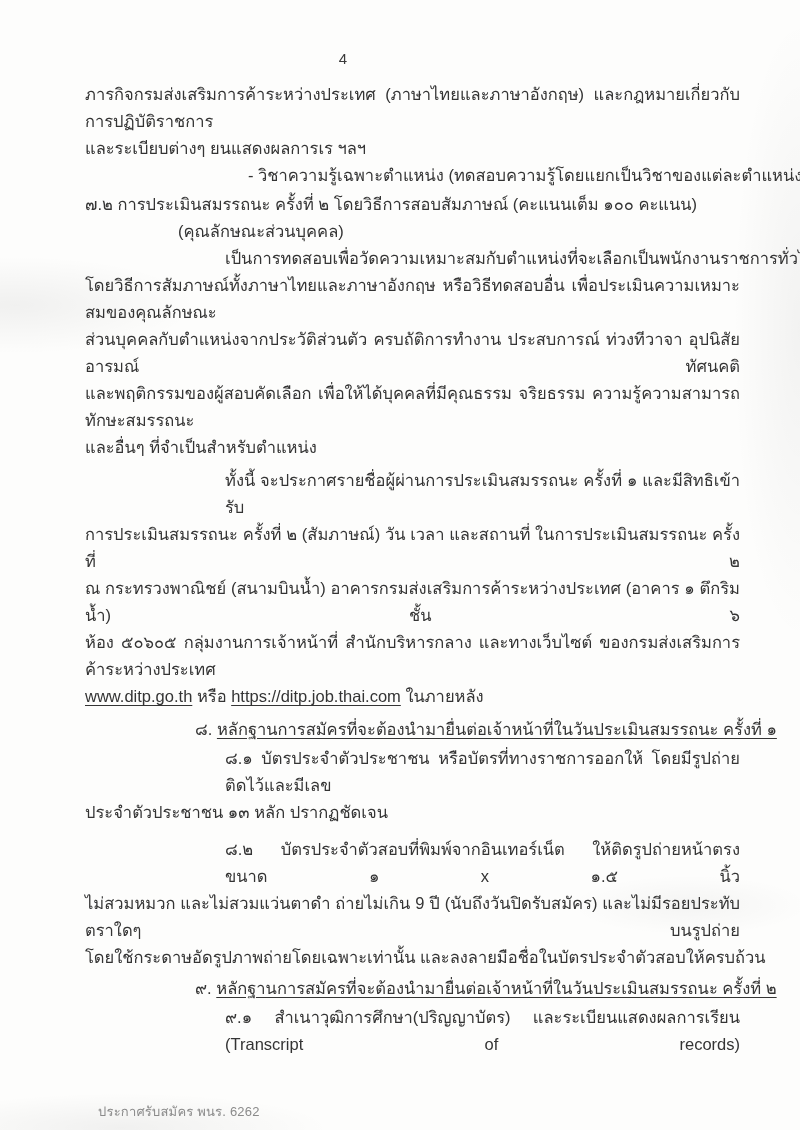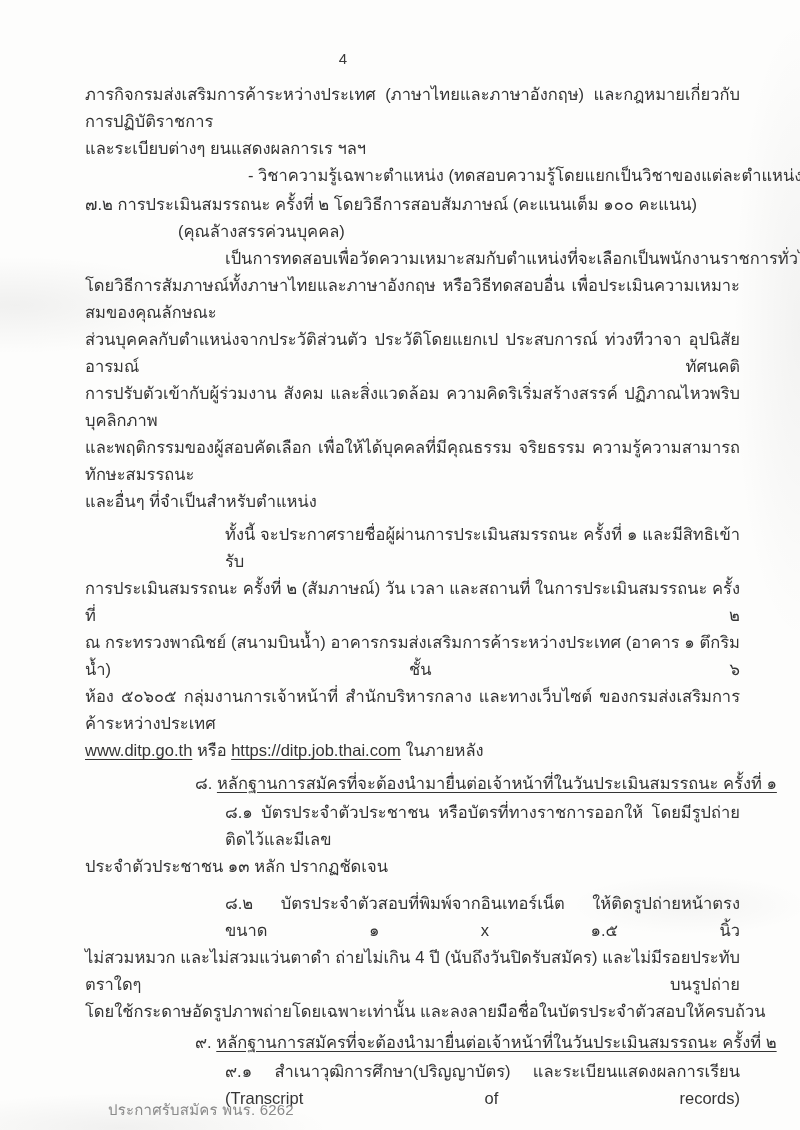--- a/index.html
+++ b/index.html
@@ -28,49 +28,48 @@
     margin:14px 60px 0 85px;
     width:655px;
     font-size:16.5px;
     line-height:27px;
     color:#343434;
   }
   .line{white-space:nowrap;}
   .line.just{white-space:normal;text-align:justify;text-align-last:justify;}
   .u{text-decoration:underline;text-underline-offset:3px;}
   .footer-note{
-    position:absolute;left:108px;bottom:8px;
-    font-size:15px;color:#8a8a8a;letter-spacing:.2px;
+    position:absolute;left:98px;bottom:8px;
+    font-size:13px;color:#8a8a8a;letter-spacing:.2px;
   }
 </style>
 </head>
 <body>
 
 <div class="page">
   <div class="page-number">4</div>
   <div class="doc-body">
       <div class="line just"><span>ภารกิจกรมส่งเสริมการค้าระหว่างประเทศ (ภาษาไทยและภาษาอังกฤษ) และกฎหมายเกี่ยวกับการปฏิบัติราชการ</span></div>
       <div class="line"><span>และระเบียบต่างๆ ยนแสดงผลการเร ฯลฯ</span></div>
       <div class="line" style="margin-left: 163px;"><span>- วิชาความรู้เฉพาะตำแหน่ง (ทดสอบความรู้โดยแยกเป็นวิชาของแต่ละตำแหน่ง)</span></div>
       <div class="line" style="margin-top: 2px;"><span>๗.๒ การประเมินสมรรถนะ ครั้งที่ ๒ โดยวิธีการสอบสัมภาษณ์ (คะแนนเต็ม ๑๐๐ คะแนน)</span></div>
-      <div class="line" style="margin-left: 93px;"><span>(คุณลัางสรรค่วนบุคคล)</span></div>
+      <div class="line" style="margin-left: 93px;"><span>(คุณลักษณะส่วนบุคคล)</span></div>
       <div class="line" style="margin-left: 140px;"><span>เป็นการทดสอบเพื่อวัดความเหมาะสมกับตำแหน่งที่จะเลือกเป็นพนักงานราชการทั่วไป</span></div>
       <div class="line just"><span>โดยวิธีการสัมภาษณ์ทั้งภาษาไทยและภาษาอังกฤษ หรือวิธีทดสอบอื่น เพื่อประเมินความเหมาะสมของคุณลักษณะ</span></div>
-      <div class="line just"><span>ส่วนบุคคลกับตำแหน่งจากประวัติส่วนตัว ประวัติโดยแยกเป ประสบการณ์ ท่วงทีวาจา อุปนิสัย อารมณ์ ทัศนคติ</span></div>
-      <div class="line just"><span>การปรับตัวเข้ากับผู้ร่วมงาน สังคม และสิ่งแวดล้อม ความคิดริเริ่มสร้างสรรค์ ปฏิภาณไหวพริบ บุคลิกภาพ</span></div>
+      <div class="line just"><span>ส่วนบุคคลกับตำแหน่งจากประวัติส่วนตัว ครบถัติการทำงาน ประสบการณ์ ท่วงทีวาจา อุปนิสัย อารมณ์ ทัศนคติ</span></div>
       <div class="line just"><span>และพฤติกรรมของผู้สอบคัดเลือก เพื่อให้ได้บุคคลที่มีคุณธรรม จริยธรรม ความรู้ความสามารถ ทักษะสมรรถนะ</span></div>
       <div class="line"><span>และอื่นๆ ที่จำเป็นสำหรับตำแหน่ง</span></div>
       <div class="line just" style="margin-left: 140px; margin-top: 6px;"><span>ทั้งนี้ จะประกาศรายชื่อผู้ผ่านการประเมินสมรรถนะ ครั้งที่ ๑ และมีสิทธิเข้ารับ</span></div>
       <div class="line just"><span>การประเมินสมรรถนะ ครั้งที่ ๒ (สัมภาษณ์) วัน เวลา และสถานที่ ในการประเมินสมรรถนะ ครั้งที่ ๒</span></div>
       <div class="line just"><span>ณ กระทรวงพาณิชย์ (สนามบินน้ำ) อาคารกรมส่งเสริมการค้าระหว่างประเทศ (อาคาร ๑ ตึกริมน้ำ) ชั้น ๖</span></div>
       <div class="line just"><span>ห้อง ๕๐๖๐๕ กลุ่มงานการเจ้าหน้าที่ สำนักบริหารกลาง และทางเว็บไซต์  ของกรมส่งเสริมการค้าระหว่างประเทศ</span></div>
       <div class="line"><span class="u">www.ditp.go.th</span><span> หรือ </span><span class="u">https://ditp.job.thai.com</span><span> ในภายหลัง</span></div>
       <div class="line" style="margin-left: 110px; margin-top: 6px;"><span>๘. </span><span class="u">หลักฐานการสมัครที่จะต้องนำมายื่นต่อเจ้าหน้าที่ในวันประเมินสมรรถนะ ครั้งที่ ๑</span></div>
       <div class="line just" style="margin-left: 140px; margin-top: 2px;"><span>๘.๑ บัตรประจำตัวประชาชน หรือบัตรที่ทางราชการออกให้ โดยมีรูปถ่ายติดไว้และมีเลข</span></div>
       <div class="line"><span>ประจำตัวประชาชน ๑๓ หลัก ปรากฏชัดเจน</span></div>
       <div class="line just" style="margin-left: 140px; margin-top: 10px;"><span>๘.๒ บัตรประจำตัวสอบที่พิมพ์จากอินเทอร์เน็ต ให้ติดรูปถ่ายหน้าตรง ขนาด ๑ x ๑.๕ นิ้ว</span></div>
-      <div class="line just"><span>ไม่สวมหมวก และไม่สวมแว่นตาดำ ถ่ายไม่เกิน 4 ปี (นับถึงวันปิดรับสมัคร) และไม่มีรอยประทับตราใดๆ บนรูปถ่าย</span></div>
+      <div class="line just"><span>ไม่สวมหมวก และไม่สวมแว่นตาดำ ถ่ายไม่เกิน 9 ปี (นับถึงวันปิดรับสมัคร) และไม่มีรอยประทับตราใดๆ บนรูปถ่าย</span></div>
       <div class="line"><span>โดยใช้กระดาษอัดรูปภาพถ่ายโดยเฉพาะเท่านั้น และลงลายมือชื่อในบัตรประจำตัวสอบให้ครบถ้วน</span></div>
       <div class="line" style="margin-left: 110px; margin-top: 4px;"><span>๙. </span><span class="u">หลักฐานการสมัครที่จะต้องนำมายื่นต่อเจ้าหน้าที่ในวันประเมินสมรรถนะ ครั้งที่ ๒</span></div>
       <div class="line just" style="margin-left: 140px; margin-top: 2px;"><span>๙.๑ สำเนาวุฒิการศึกษา(ปริญญาบัตร) และระเบียนแสดงผลการเรียน (Transcript of records)</span></div>
     </div>
   <div class="footer-note">ประกาศรับสมัคร พนร. 6262</div>
 </div>
 
 </body></html>

